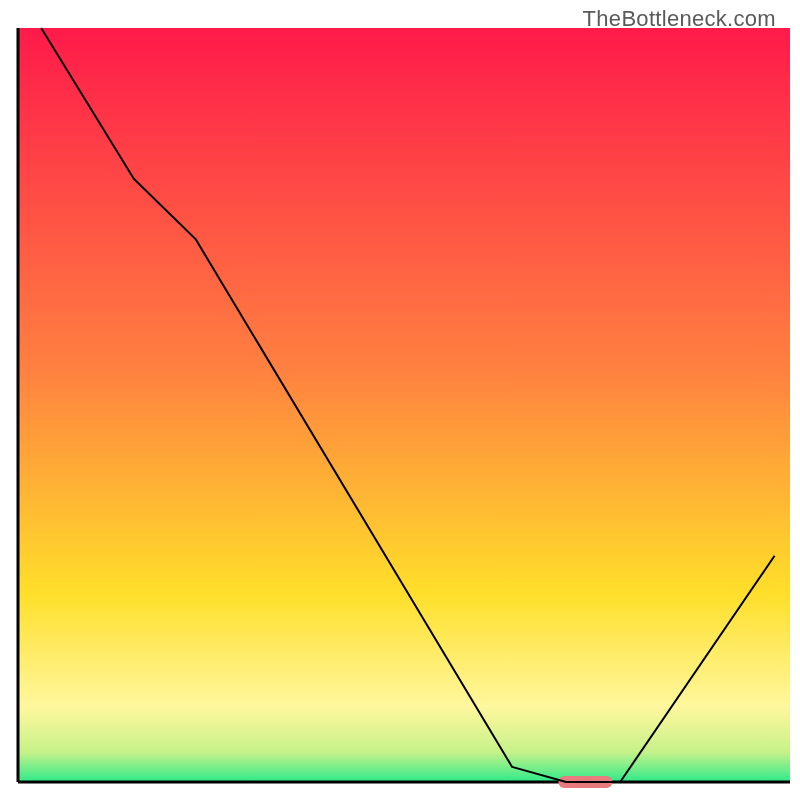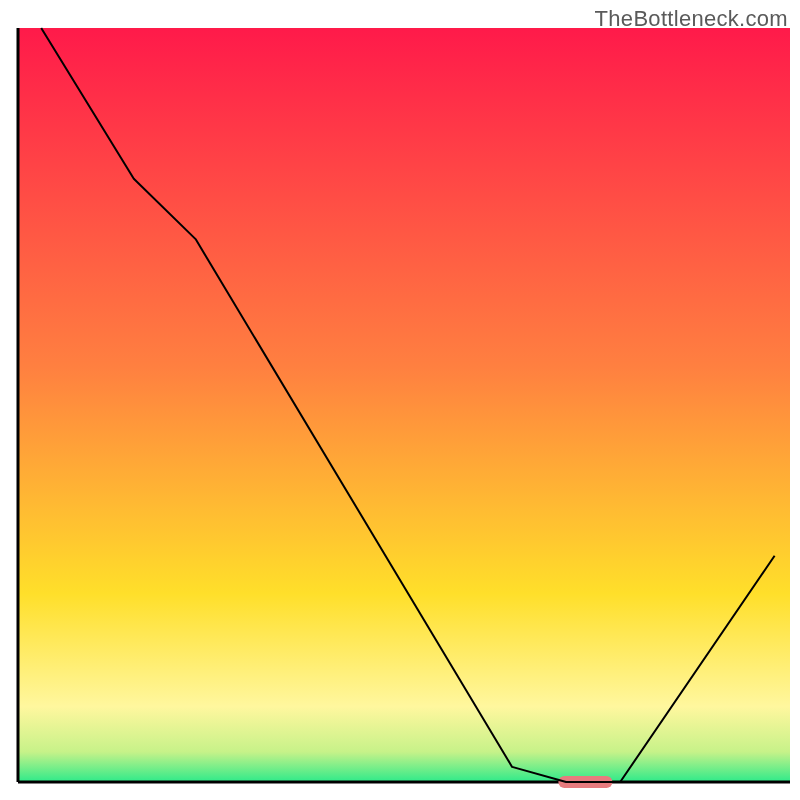--- a/index.html
+++ b/index.html
@@ -12,21 +12,21 @@
     font-family: Arial, Helvetica, sans-serif;
   }
   .chart-wrap {
     position: relative;
     width: 800px;
     height: 800px;
   }
   .watermark {
     position: absolute;
     top: 6px;
-    right: 12px;
+    right: 24px;
     color: #5a5a5a;
     font-size: 22px;
     font-weight: 500;
     letter-spacing: 0.3px;
     z-index: 5;
   }
   svg {
     position: absolute;
     top: 0;
     left: 0;

